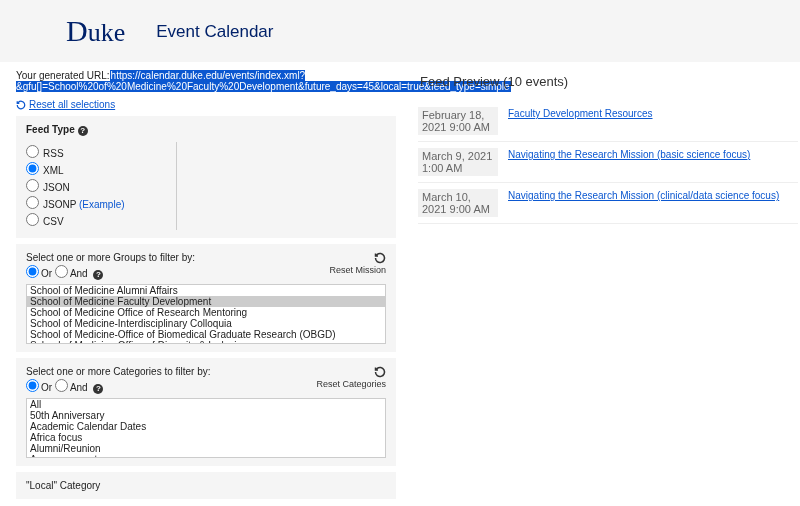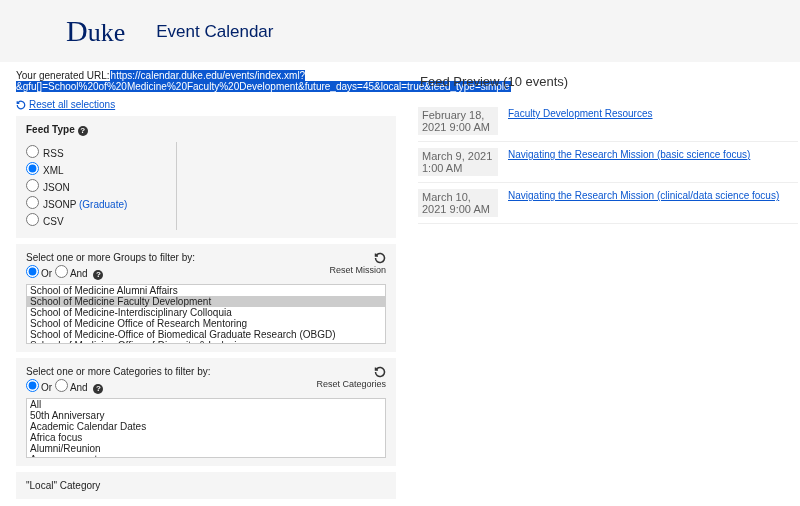--- a/index.html
+++ b/index.html
@@ -68,21 +68,21 @@
         </svg><span>Reset all selections</span>
     </a>
 
     <div class="panel">
       <div class="panel-header"><b>Feed Type</b><span class="q">?</span></div>
       <div class="feed-row">
         <div class="feed-col">
           <label><input type="radio" name="ft" style=""><span>RSS</span></label>
           <label><input type="radio" name="ft" checked="" style=""><span>XML</span></label>
           <label><input type="radio" name="ft" style=""><span>JSON</span></label>
-          <label><input type="radio" name="ft" style=""><span>JSONP</span> <span class="example">(Graduate)</span></label>
+          <label><input type="radio" name="ft" style=""><span>JSONP</span> <span class="example">(Example)</span></label>
           <label><input type="radio" name="ft" style=""><span>CSV</span></label>
         </div>
         <div class="divider"></div>
       </div>
     </div>
 
     <div class="panel">
       <div class="filter-head">
         <div class="filter-head-left">
           <div>Select one or more Groups to filter by:</div>
@@ -96,22 +96,22 @@
           <svg width="12" height="12" viewBox="0 0 24 24" fill="none" stroke="#333" stroke-width="3">
               <path d="M3 12a9 9 0 1 0 3-6.7L3 8"></path>
               <path d="M3 3v5h5"></path>
             </svg>
           <span>Reset Mission</span>
         </div>
       </div>
       <div class="listbox" id="groups-list">
           <div class="opt">School of Medicine Alumni Affairs</div>
           <div class="opt sel">School of Medicine Faculty Development</div>
+          <div class="opt">School of Medicine Office of Research Mentoring</div>
           <div class="opt">School of Medicine-Interdisciplinary Colloquia</div>
-          <div class="opt">School of Medicine Office of Research Mentoring</div>
           <div class="opt">School of Medicine-Office of Biomedical Graduate Research (OBGD)</div>
           <div class="opt">School of Medicine-Office of Diversity &amp; Inclusion</div>
         </div>
     </div>
 
     <div class="panel">
       <div class="filter-head">
         <div class="filter-head-left">
           <div>Select one or more Categories to filter by:</div>
           <div class="orand">

